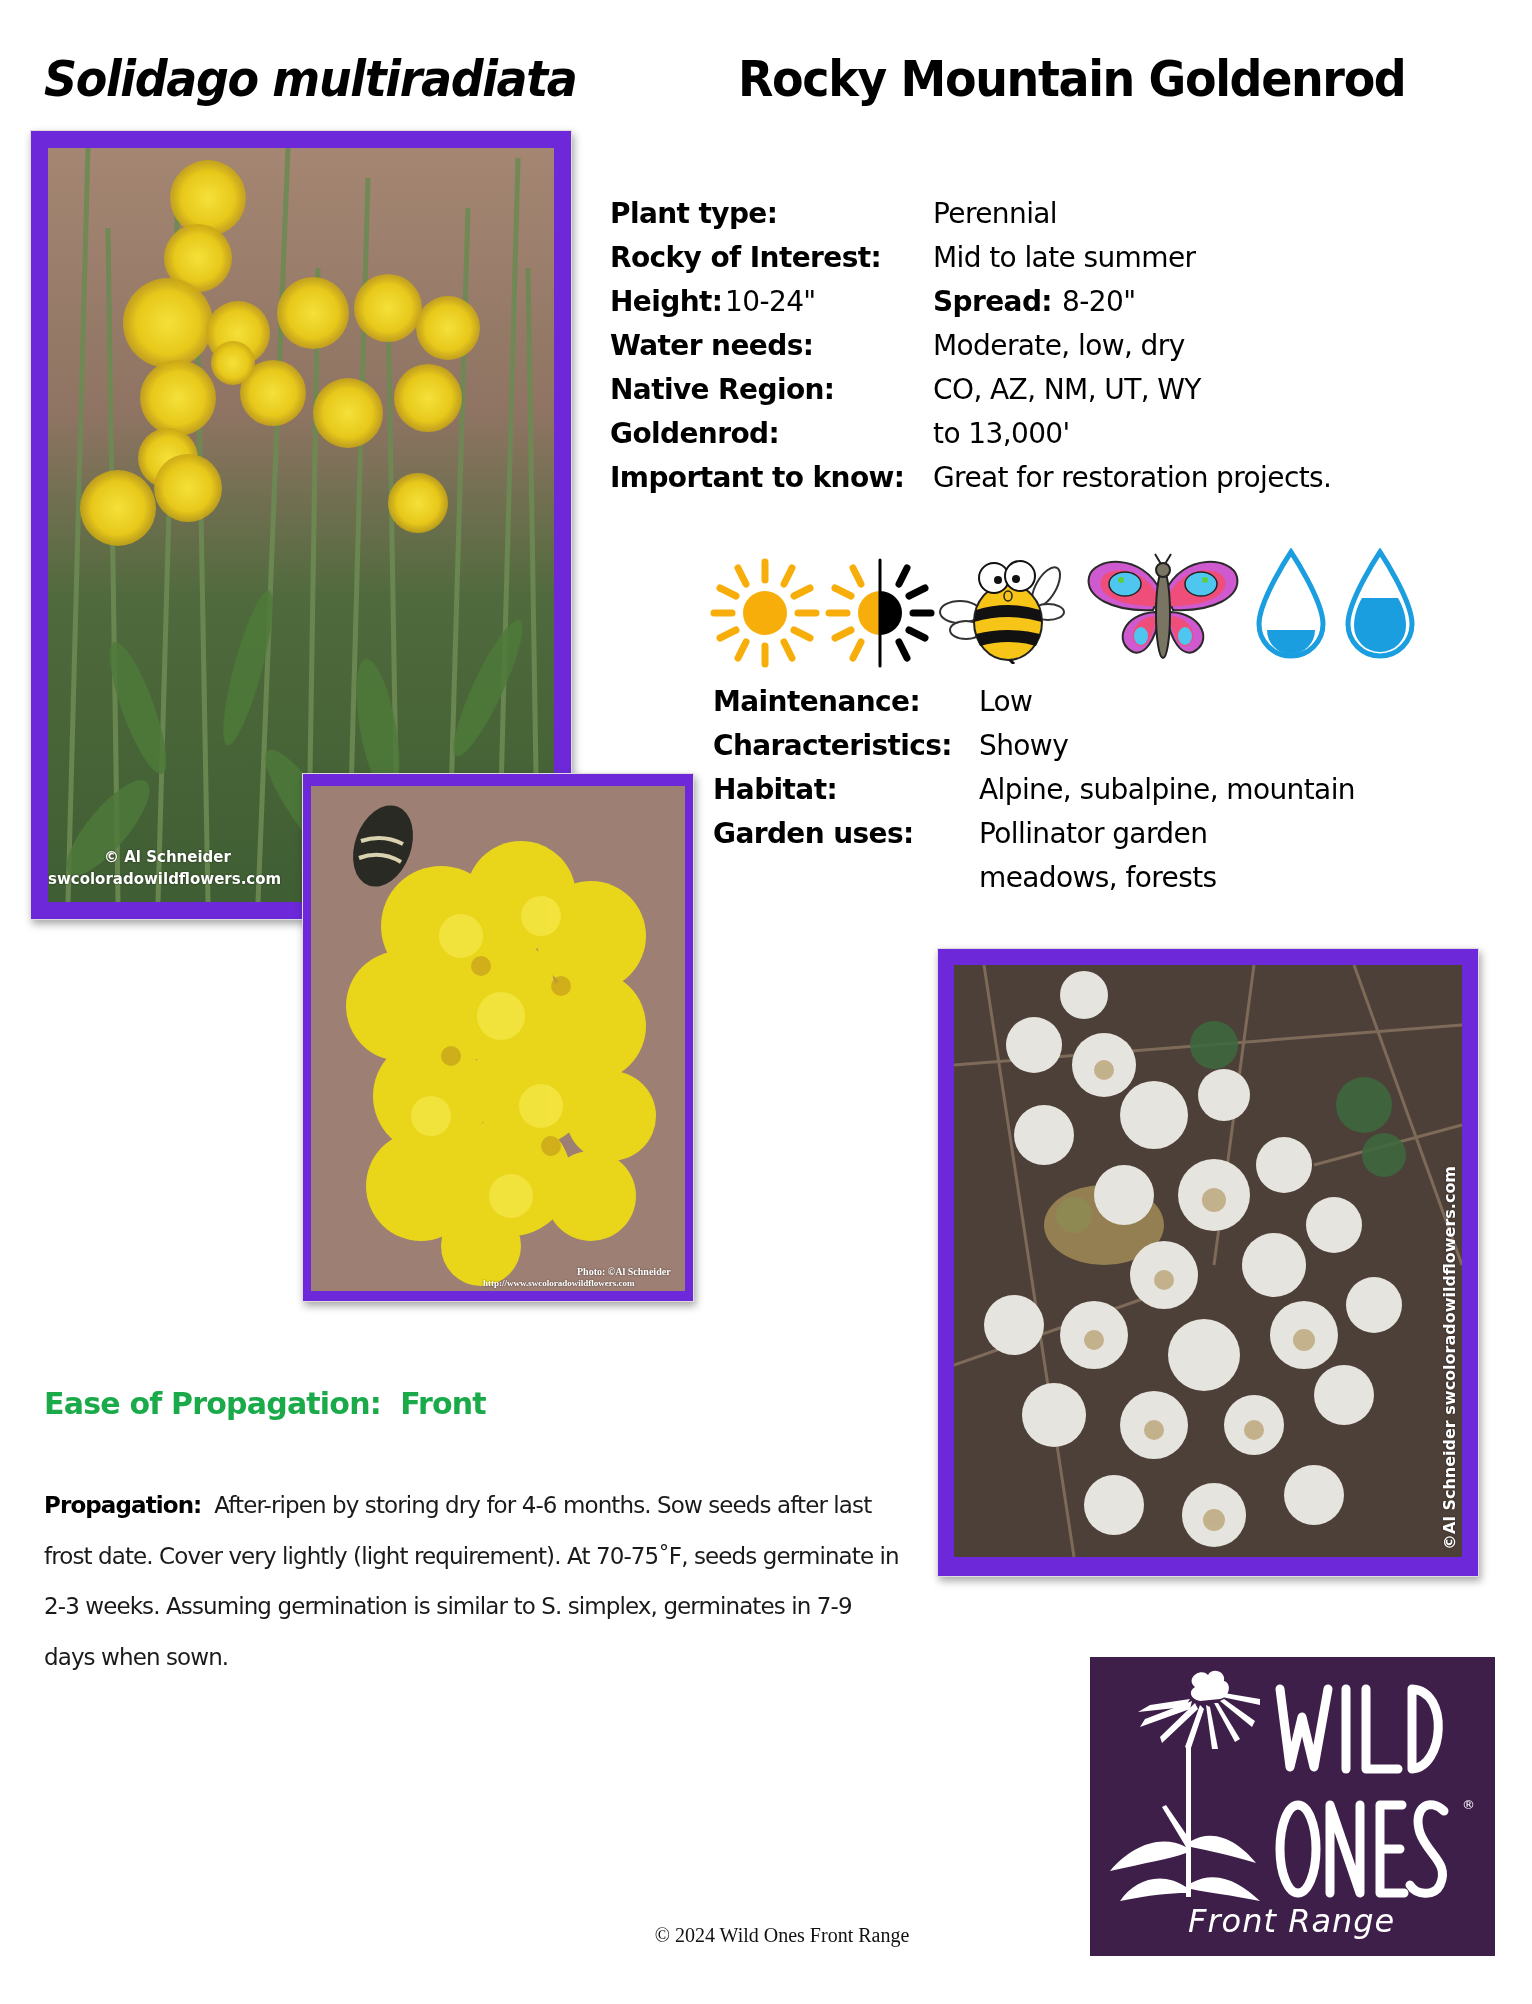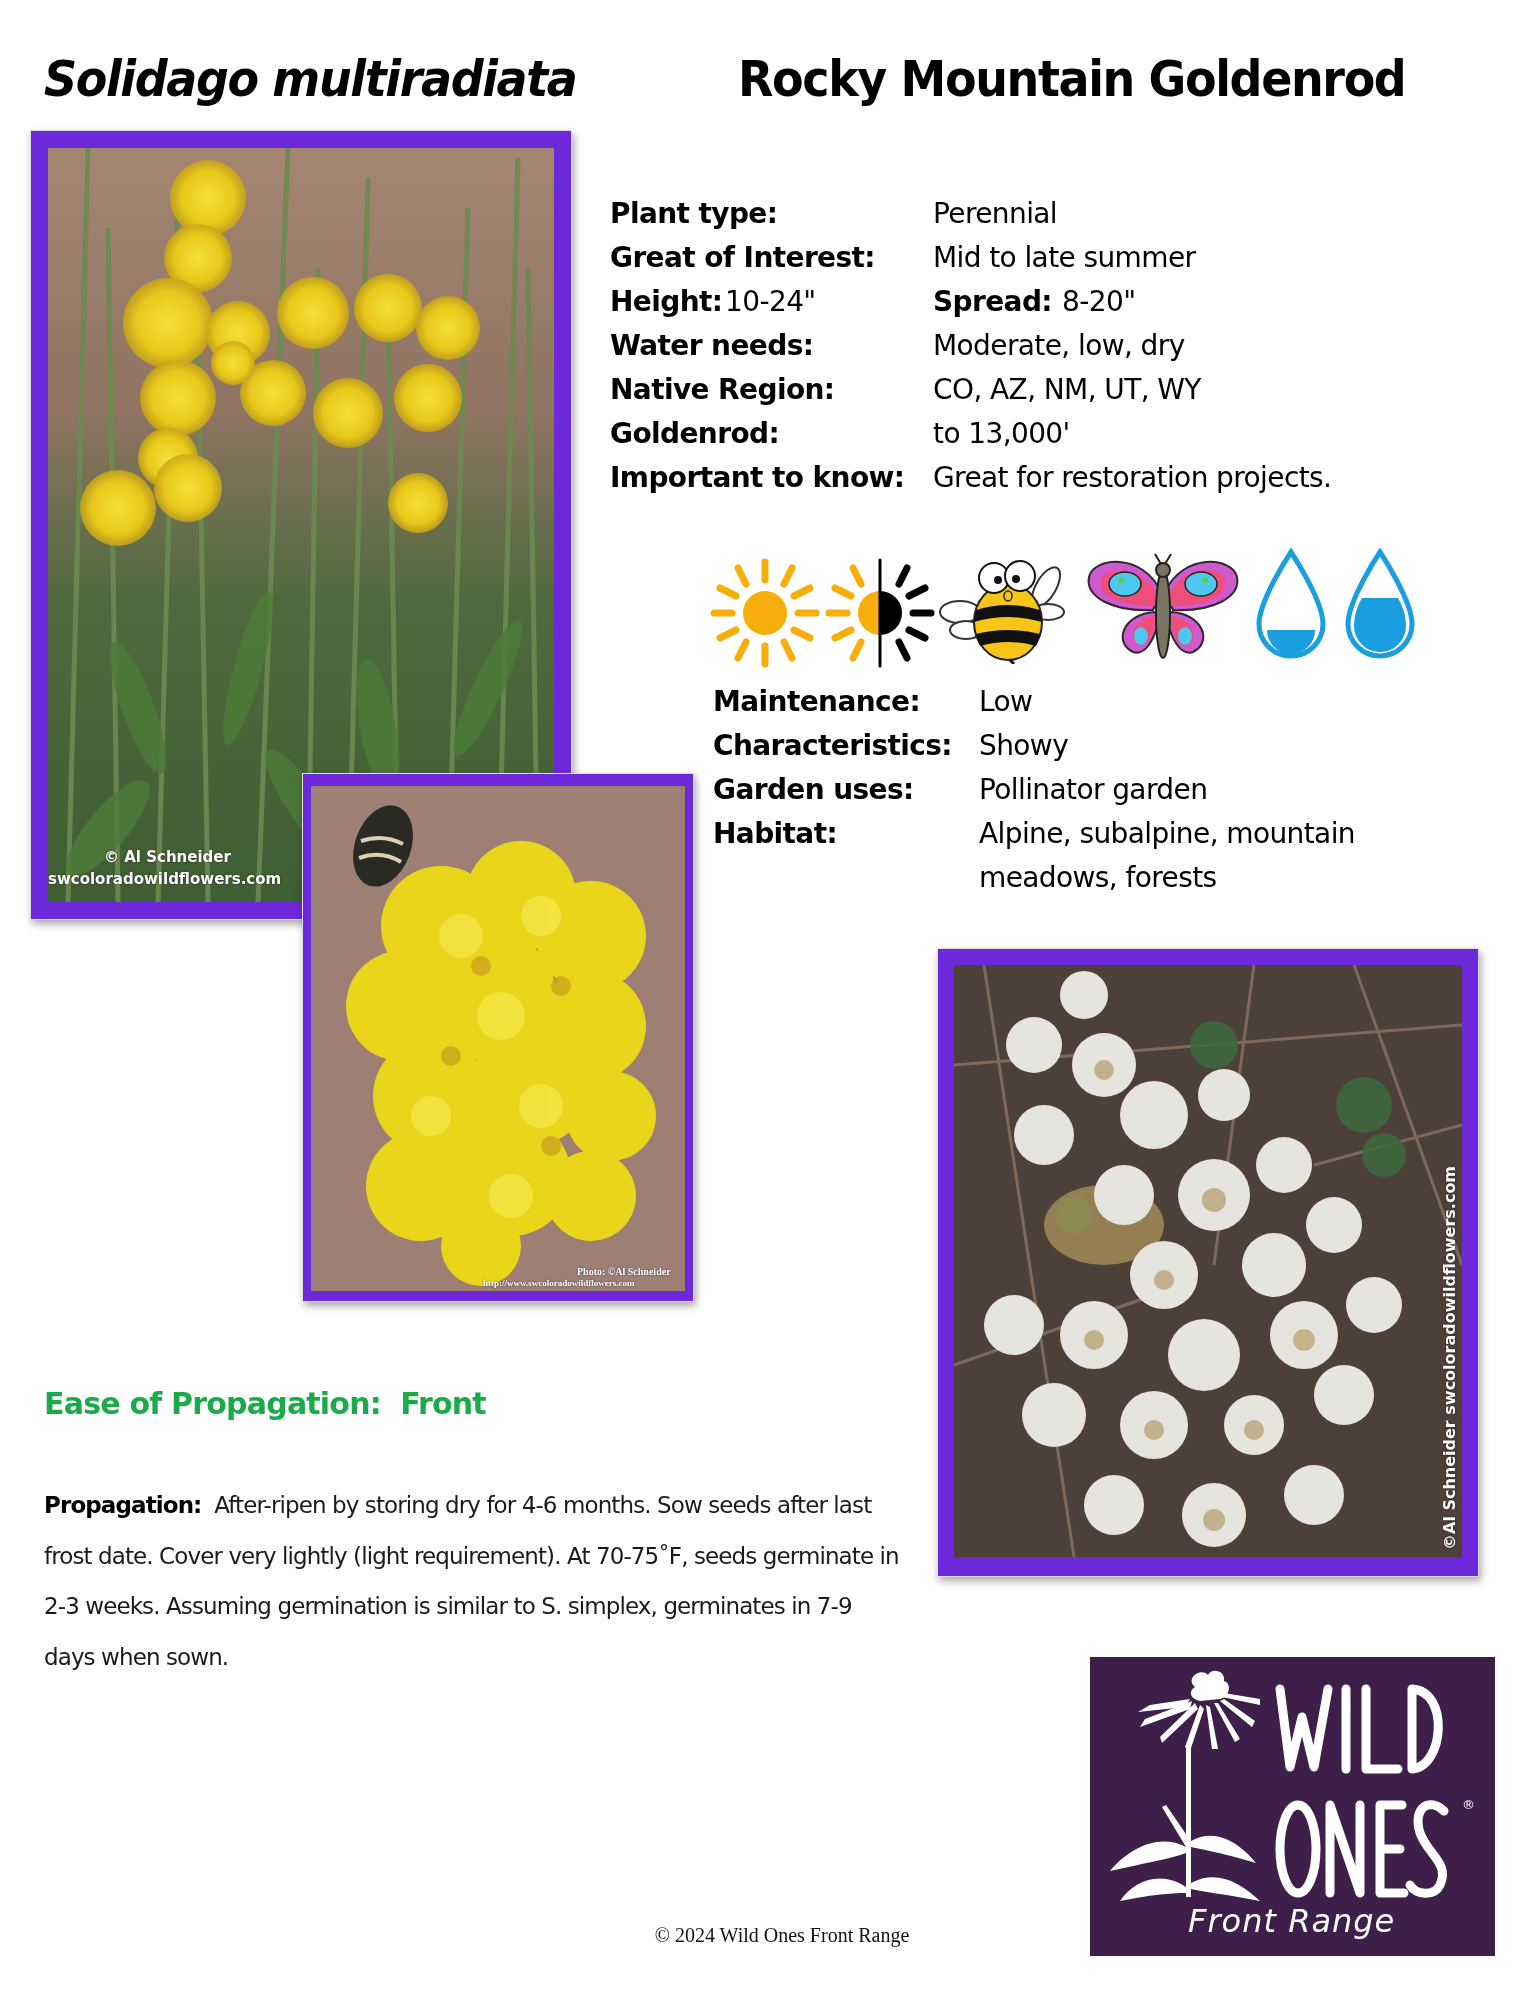--- a/index.html
+++ b/index.html
@@ -171,21 +171,21 @@
     </div>
   </div>
 </div>
 
 <div class="info-table" style="left:610px; top:192px; width:800px;">
   <div class="info-row">
     <span class="lbl">Plant type:</span>
     <span class="val" style="left:323px;">Perennial</span>
   </div>
   <div class="info-row">
-    <span class="lbl">Great of Interest:</span>
+    <span class="lbl">Rocky of Interest:</span>
     <span class="val" style="left:323px;">Mid to late summer</span>
   </div>
   <div class="info-row">
     <span class="lbl">Height:</span>
     <span class="val" style="left:115px;">10-24"</span>
     <span class="val" style="left:323px; font-weight:bold;">Spread:</span>
     <span class="val" style="left:452px;">8-20"</span>
   </div>
   <div class="info-row">
     <span class="lbl">Water needs:</span>
@@ -297,26 +297,26 @@
 <div class="info-table" style="left:713px; top:680px; width:720px;">
   <div class="info-row">
     <span class="lbl">Maintenance:</span>
     <span class="val" style="left:266px;">Low</span>
   </div>
   <div class="info-row">
     <span class="lbl">Characteristics:</span>
     <span class="val" style="left:266px;">Showy</span>
   </div>
   <div class="info-row">
+    <span class="lbl">Habitat:</span>
+    <span class="val" style="left:266px;">Alpine, subalpine, mountain</span>
+  </div>
+  <div class="info-row">
     <span class="lbl">Garden uses:</span>
     <span class="val" style="left:266px;">Pollinator garden</span>
-  </div>
-  <div class="info-row">
-    <span class="lbl">Habitat:</span>
-    <span class="val" style="left:266px;">Alpine, subalpine, mountain</span>
   </div>
   <div class="info-row">
     <span class="val" style="left:266px;">meadows, forests</span>
   </div>
 </div>
 
 <div class="frame" style="left:937px; top:948px; width:540px; height:627px;">
   <div class="photo" style="left:16px; top:16px; width:508px; height:592px;">
     <svg width="508" height="592" viewBox="0 0 508 592">
       <rect width="508" height="592" fill="#4d4038"></rect>

